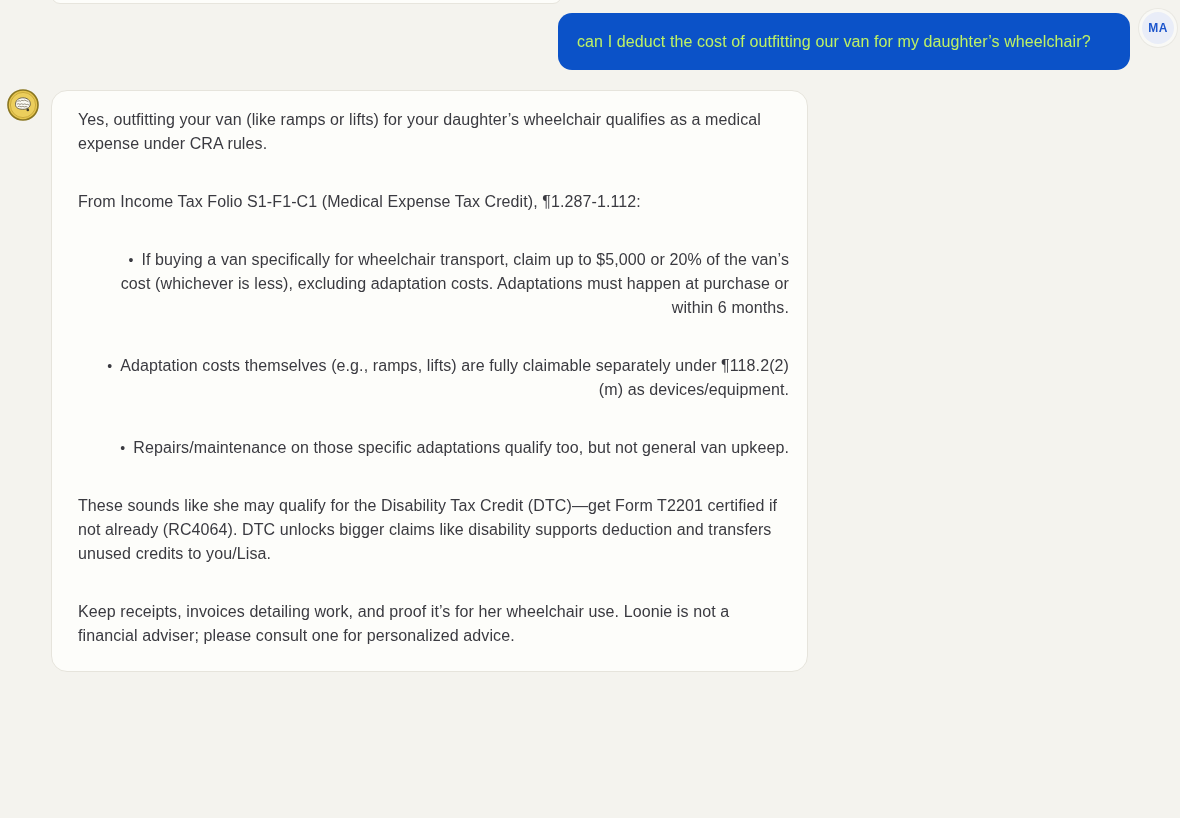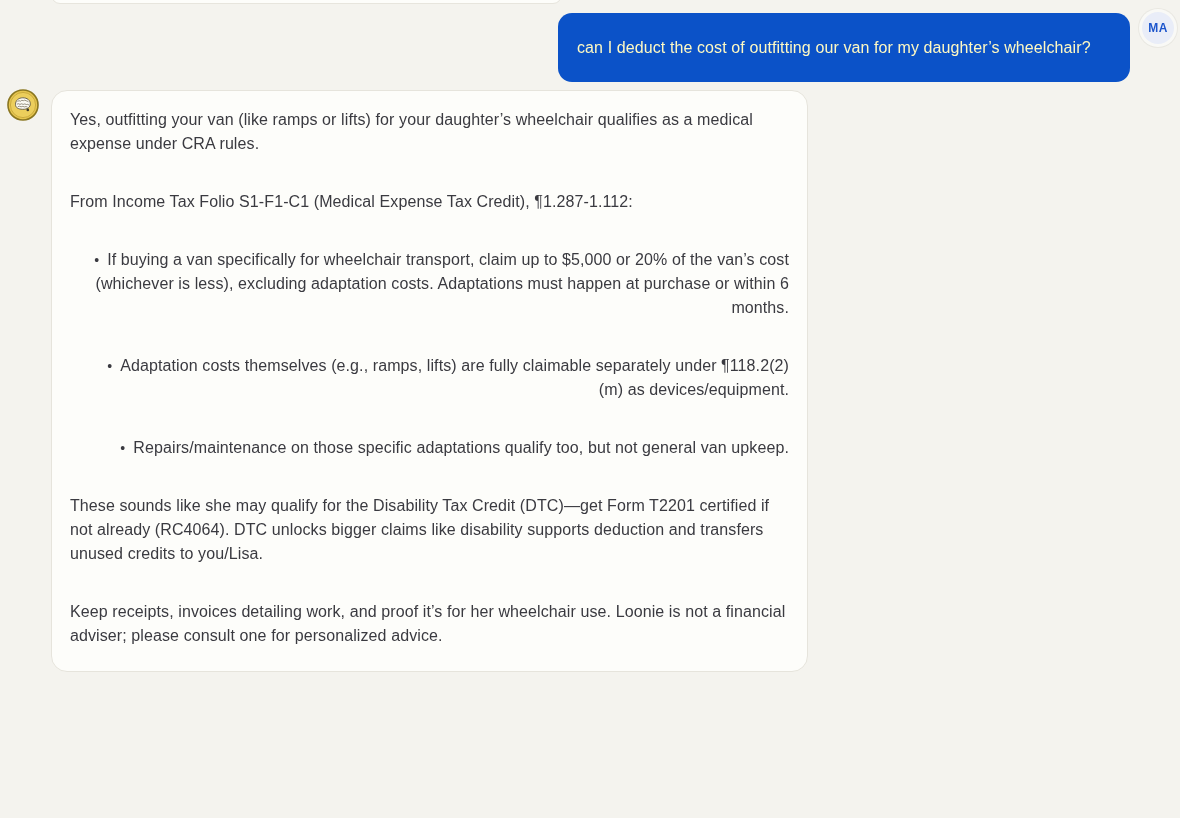--- a/index.html
+++ b/index.html
@@ -31,27 +31,27 @@
     top: 13px;
     left: 0;
     right: 0;
     height: 57px;
   }
   .user-bubble {
     position: absolute;
     left: 558px;
     top: 0;
     width: 572px;
-    height: 69px;
+    height: 57px;
     background: #0b52c8;
     border-radius: 14px;
     display: flex;
     align-items: center;
     padding: 0 19px;
-    color: #fef9c3;
+    color: #bef264;
     font-size: 16px;
     line-height: 24px;
     letter-spacing: 0.1px;
   }
   .user-avatar {
     position: absolute;
     left: 1142px;
     top: -1px;
     width: 32px;
     height: 32px;
@@ -75,21 +75,21 @@
     height: 32px;
   }
   .assistant-bubble {
     position: absolute;
     left: 51px;
     top: 90px;
     width: 757px;
     background: #fdfdfa;
     border: 1px solid #e6e4dc;
     border-radius: 16px;
-    padding: 17px 18px 19px 18px;
+    padding: 17px 18px 19px 26px;
     color: #3a3a40;
     font-size: 16px;
     line-height: 24px;
     letter-spacing: 0.1px;
   }
   .block { margin-bottom: 34px; }
   .block:last-child { margin-bottom: 4px; }
   .block.bullet { margin-left: 18px; text-align: right; }
   .bullet-marker { font-size: 14px; }
 </style>

